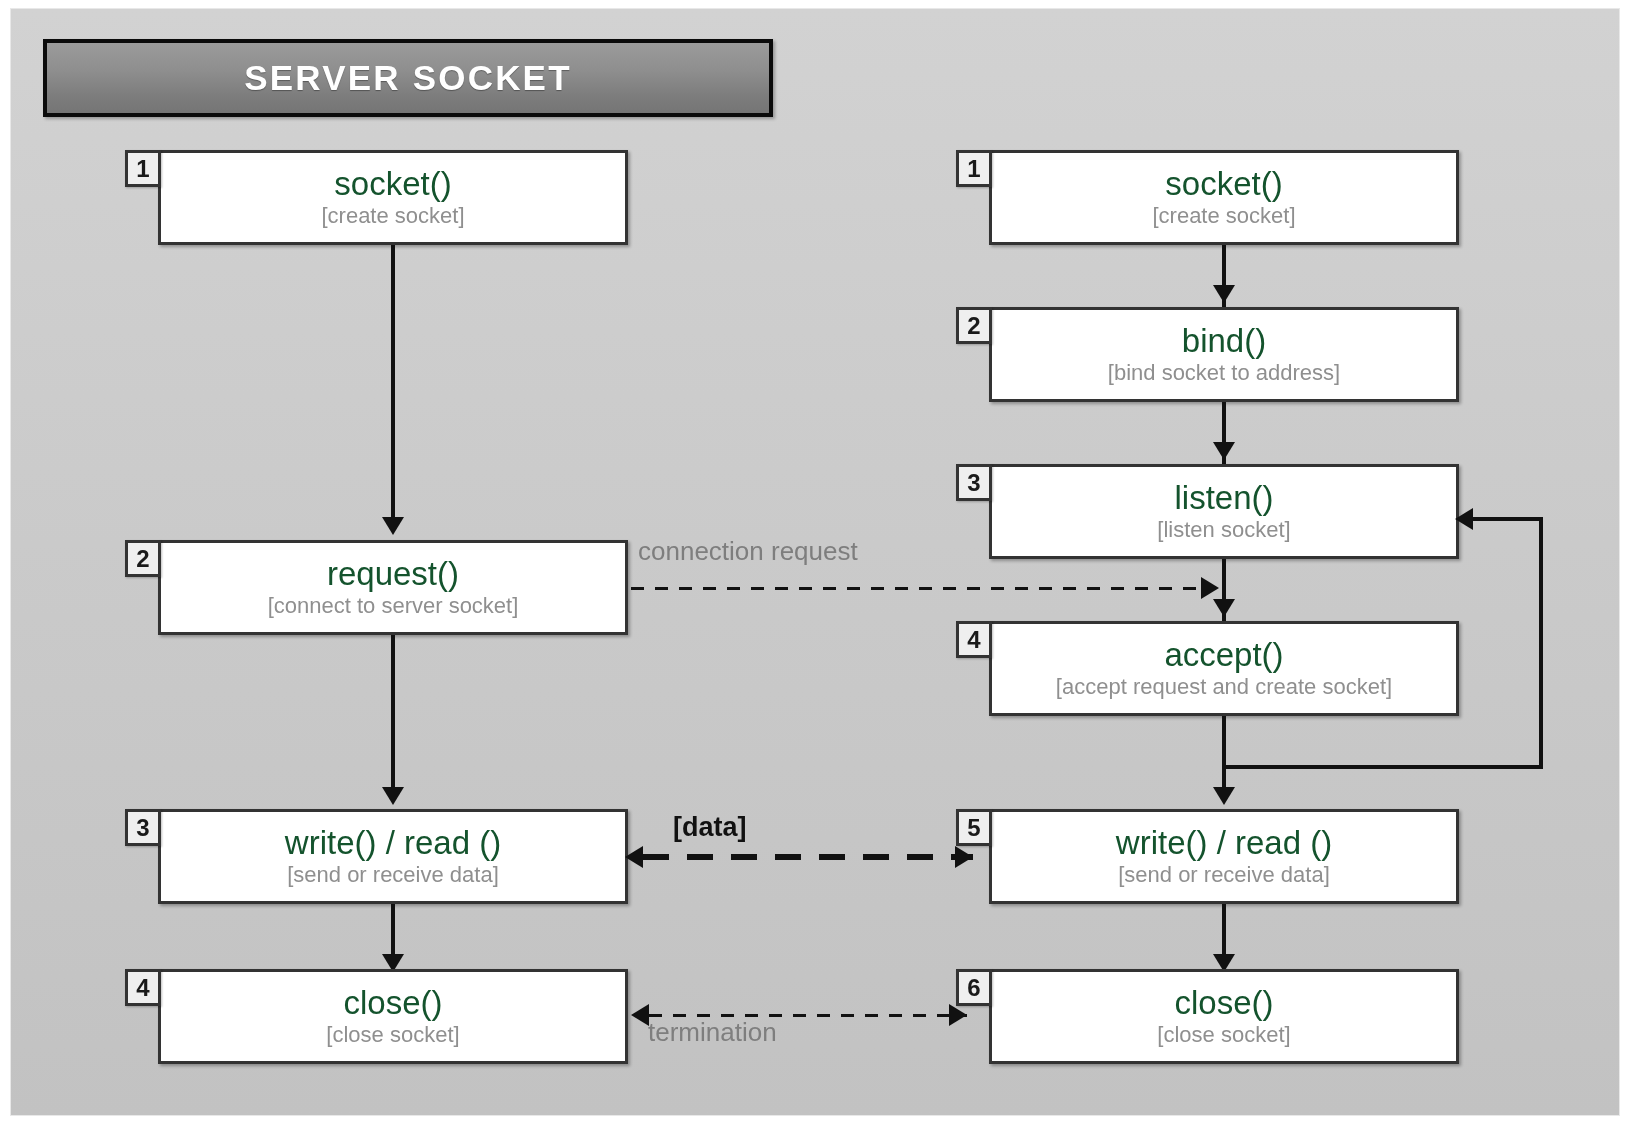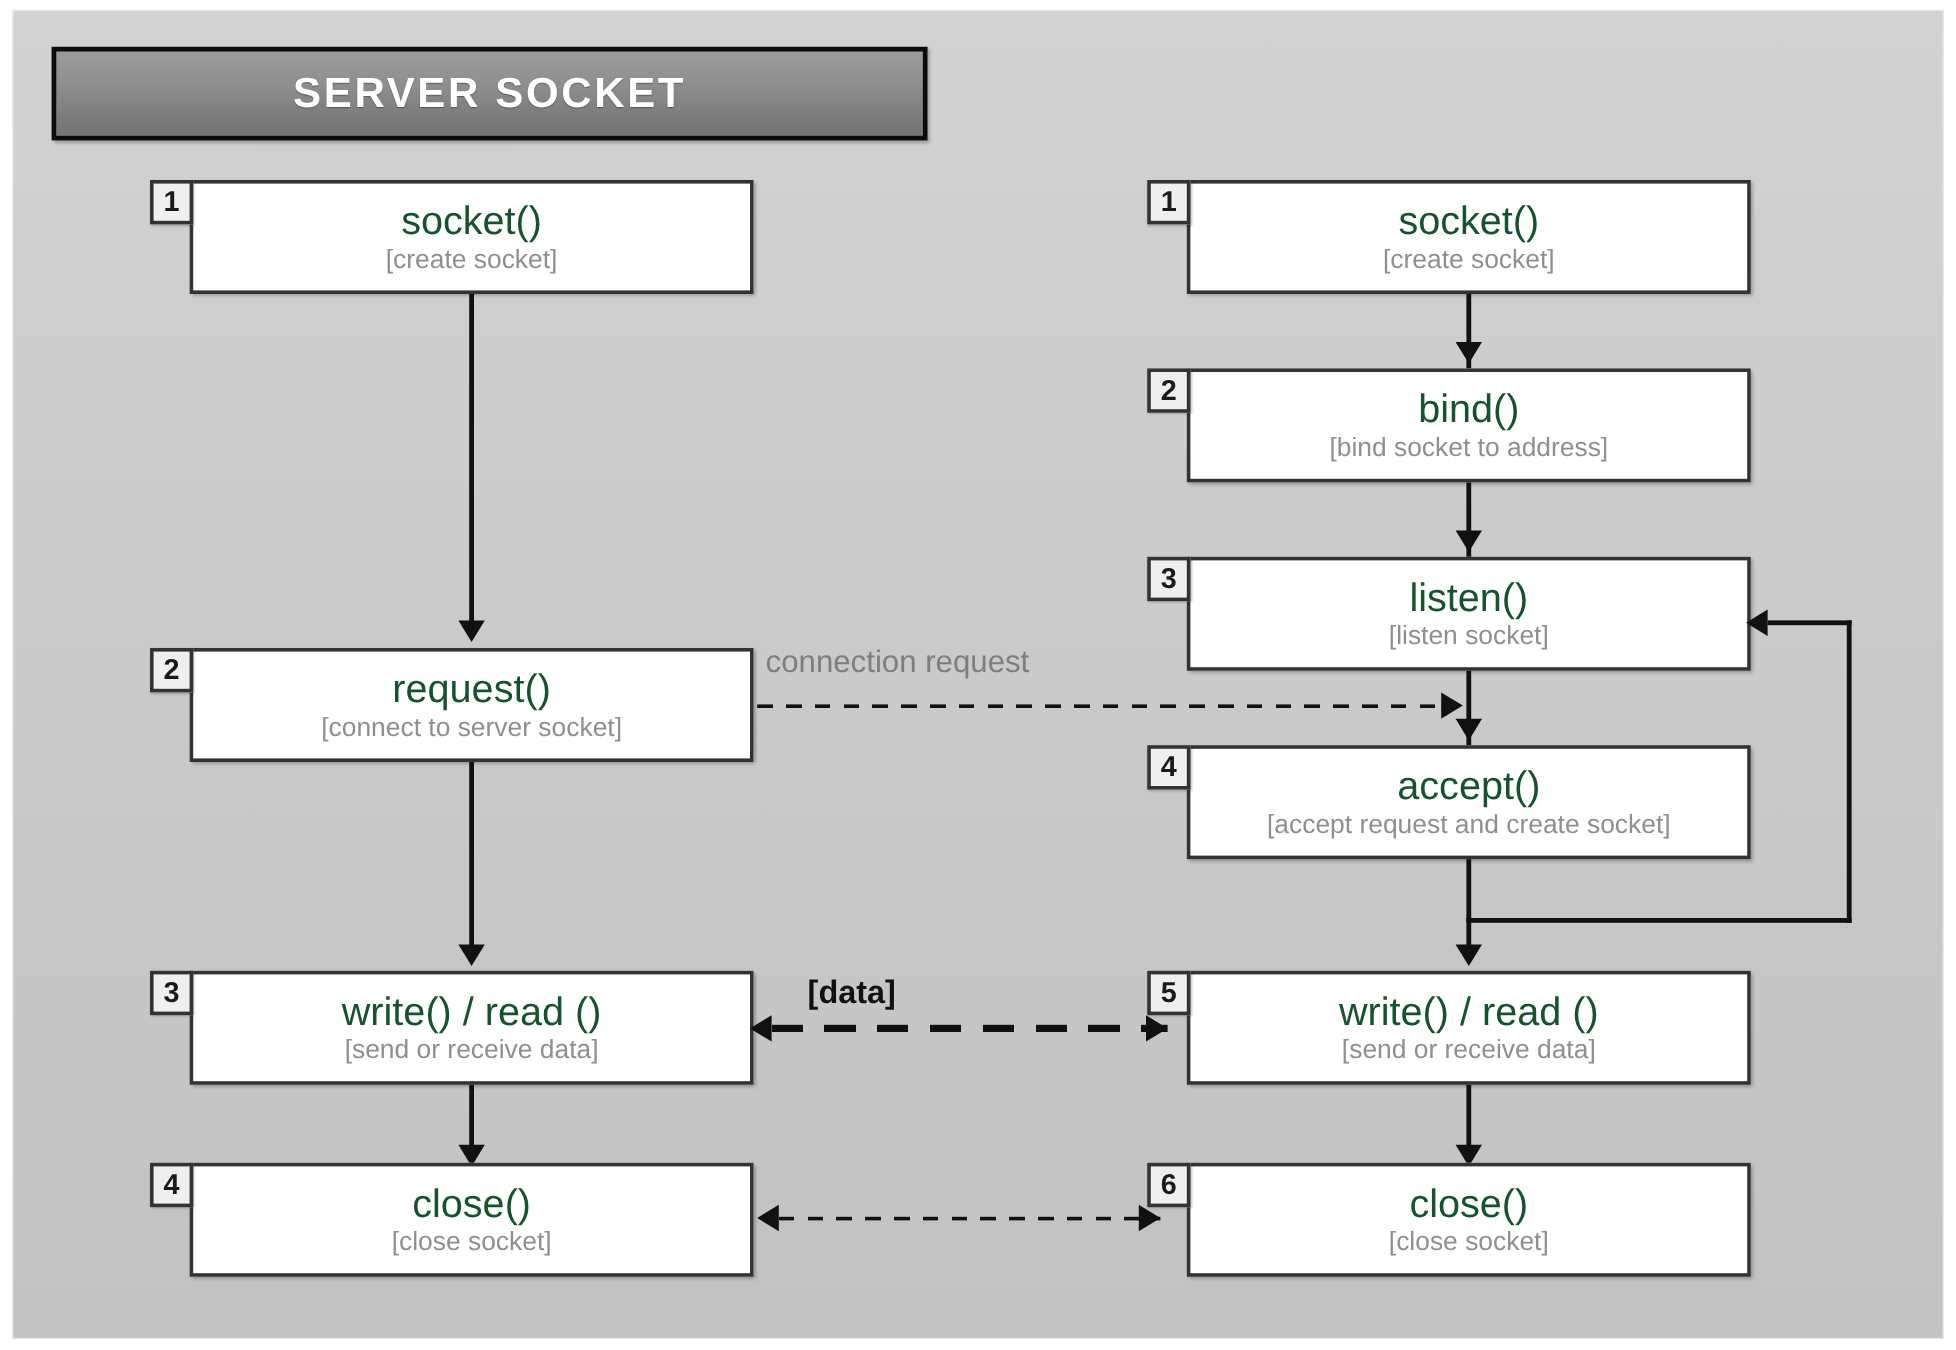--- a/index.html
+++ b/index.html
@@ -263,15 +263,16 @@
     <div class="arrow-right" style="left:1190px; top:568px;"></div>
 
     <div class="edge-label strong" style="left:662px; top:803px; width:270px;">[data]</div>
     <div class="dash-thick" style="left:632px; top:845px; width:330px;"></div>
     <div class="arrow-left" style="left:614px; top:837px;"></div>
     <div class="arrow-right" style="left:944px; top:837px;"></div>
 
     <div class="dash-thin" style="left:638px; top:1005px; width:318px;"></div>
     <div class="arrow-left" style="left:620px; top:995px;"></div>
     <div class="arrow-right" style="left:938px; top:995px;"></div>
+    <div class="edge-label" style="left:637px; top:1008px; width:320px;">termination</div>
 
   </div>
 </div>
 
 </body></html>

